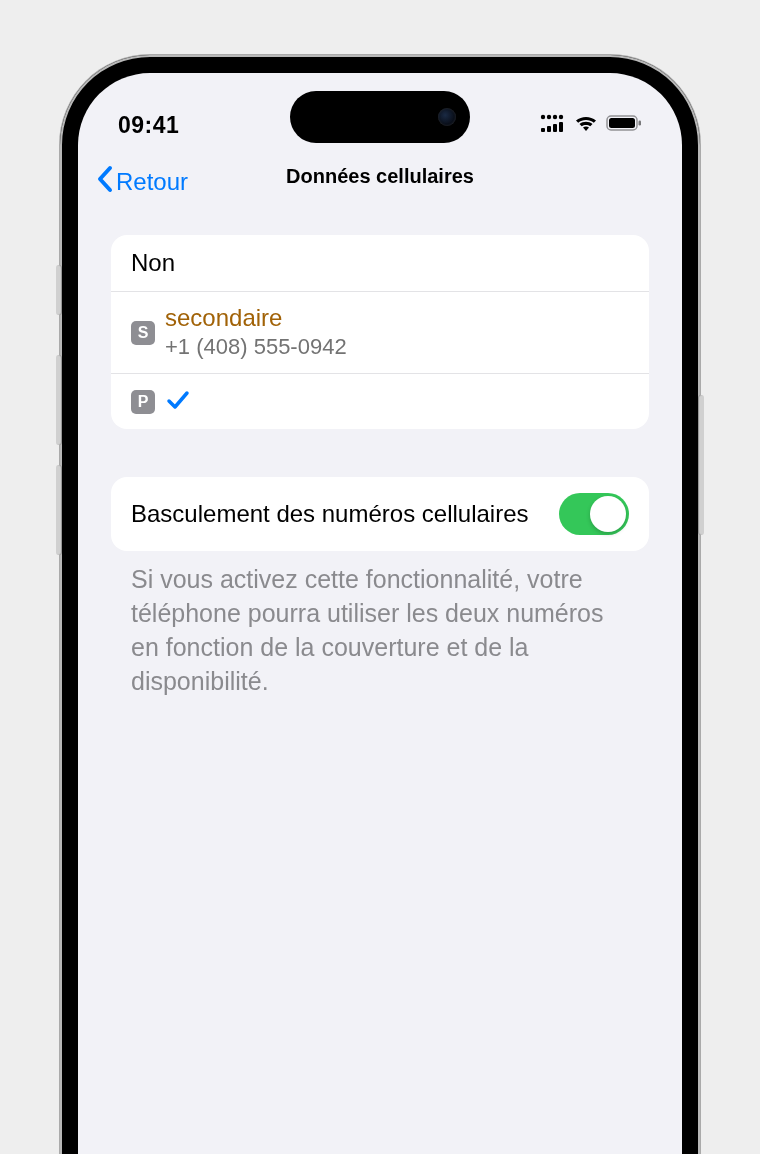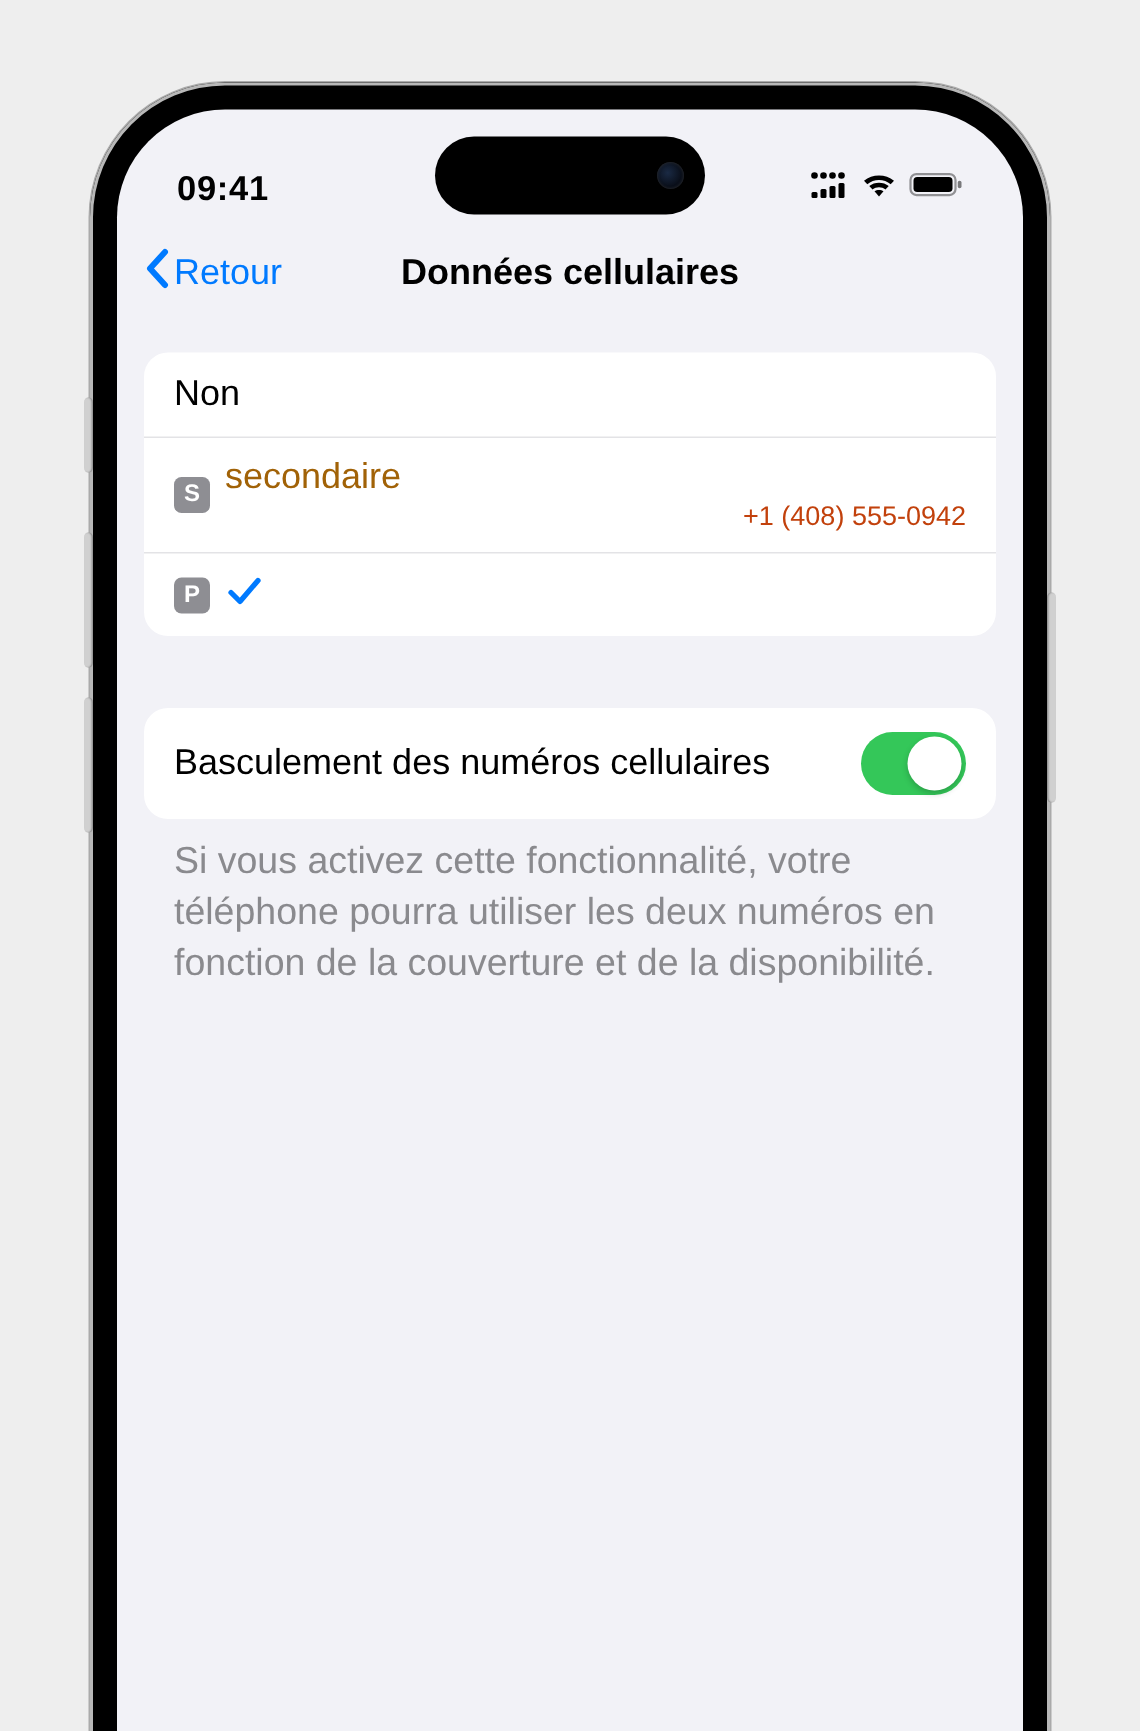--- a/index.html
+++ b/index.html
@@ -83,45 +83,44 @@
       font-weight: 600;
       letter-spacing: 0.5px;
     }
     .status-icons {
       display: flex;
       align-items: center;
       gap: 8px;
     }
     .nav-bar {
       display: flex;
-      align-items: center;
       padding: 12px 18px;
       position: relative;
       height: 58px;
     }
     .back-button {
       display: flex;
       align-items: center;
       color: #007aff;
       font-size: 24px;
       font-weight: 400;
       cursor: pointer;
       gap: 2px;
       z-index: 2;
     }
     .nav-title {
       position: absolute;
       left: 0; right: 0;
       text-align: center;
-      font-size: 24px;
+      font-size: 20px;
       font-weight: 600;
       color: #000;
     }
     .content {
-      padding: 24px 18px;
+      padding: 24px 33px;
     }
     .group {
       background: #fff;
       border-radius: 16px;
       overflow: hidden;
     }
     .row {
       padding: 14px 20px;
       display: flex;
       align-items: center;
@@ -148,21 +147,21 @@
       font-weight: 700;
       border-radius: 5px;
       display: flex;
       align-items: center;
       justify-content: center;
       margin-right: 10px;
       flex-shrink: 0;
     }
     .sim-text { flex: 1; }
     .sim-label { font-size: 24px; color: #a16207; line-height: 1.2; }
-    .sim-number { font-size: 18px; color: #c2410c; line-height: 1.3; text-align: right; }
+    .sim-number { font-size: 22px; color: #737373; line-height: 1.3; }
     .checkmark { color: #007aff; flex-shrink: 0; }
     .group2 { margin-top: 48px; }
     .toggle-row {
       padding: 16px 20px;
       display: flex;
       align-items: center;
       justify-content: space-between;
       gap: 20px;
     }
     .toggle-label {

